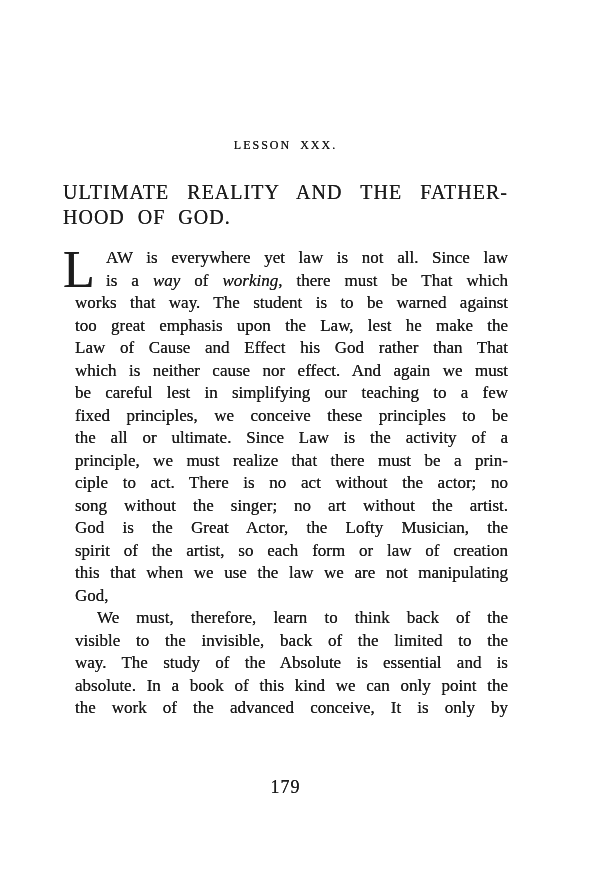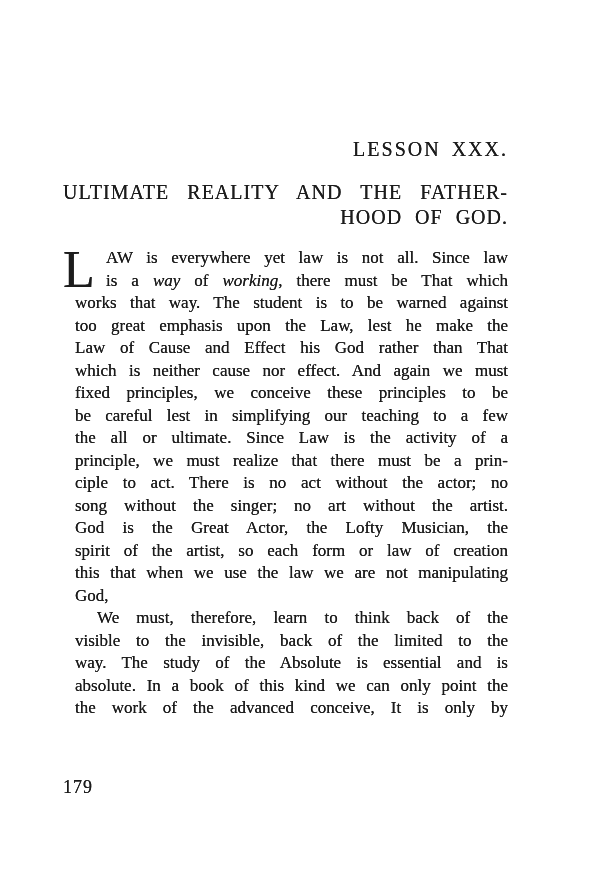--- a/index.html
+++ b/index.html
@@ -16,39 +16,39 @@
     font-family: "Liberation Serif", serif;
     color: #1c1c1c;
   }
   .column {
     position: absolute;
     left: 63px;
     width: 445px;
   }
   .lesson-heading {
     top: 138px;
-    text-align: right;
-    font-size: 20px;
+    text-align: center;
+    font-size: 12px;
     letter-spacing: 2px;
     word-spacing: 4px;
     text-shadow: 0 0 0.3px currentColor;
   }
   .chapter-title {
     top: 180px;
     font-size: 20px;
     line-height: 25px;
     letter-spacing: 1px;
     text-shadow: 0 0 0.3px currentColor;
   }
   .title-line1 {
     text-align: justify;
     text-align-last: justify;
   }
   .title-line2 {
-    text-align: right;
+    text-align: left;
     word-spacing: 7px;
   }
   .body-text {
     top: 247px;
     font-size: 17px;
     line-height: 22.5px;
     text-shadow: 0 0 0.3px currentColor;
   }
   .line {
     text-align: justify;
@@ -66,21 +66,21 @@
     height: 45px;
     width: 36px;
     font-size: 52px;
     line-height: 46px;
     margin-right: 7px;
     text-shadow: 0 0 0.4px currentColor;
   }
   .italic { font-style: italic; }
   .page-number {
     top: 777px;
-    text-align: left;
+    text-align: center;
     font-size: 18px;
     letter-spacing: 1px;
     text-shadow: 0 0 0.3px currentColor;
   }
 </style>
 </head>
 <body>
 
 <div class="page">
 
@@ -94,22 +94,22 @@
   <div class="column body-text">
 
     <div class="para">
       <span class="dropcap">L</span>
       <div class="line">AW is everywhere yet law is not all. Since law</div>
       <div class="line"><span>is a </span><span class="italic">way</span><span> of </span><span class="italic">working,</span><span> there must be That which</span></div>
       <div class="line">works that way. The student is to be warned against</div>
       <div class="line">too great emphasis upon the Law, lest he make the</div>
       <div class="line">Law of Cause and Effect his God rather than That</div>
       <div class="line">which is neither cause nor effect. And again we must</div>
+      <div class="line">be careful lest in simplifying our teaching to a few</div>
       <div class="line">fixed principles, we conceive these principles to be</div>
-      <div class="line">be careful lest in simplifying our teaching to a few</div>
       <div class="line">the all or ultimate. Since Law is the activity of a</div>
       <div class="line">principle, we must realize that there must be a prin-</div>
       <div class="line">ciple to act. There is no act without the actor; no</div>
       <div class="line">song without the singer; no art without the artist.</div>
       <div class="line">God is the Great Actor, the Lofty Musician, the</div>
       <div class="line">spirit of the artist, so each form or law of creation</div>
       <div class="line">this that when we use the law we are not manipulating</div>
       <div class="line last-short">God,</div>
     </div>
 

